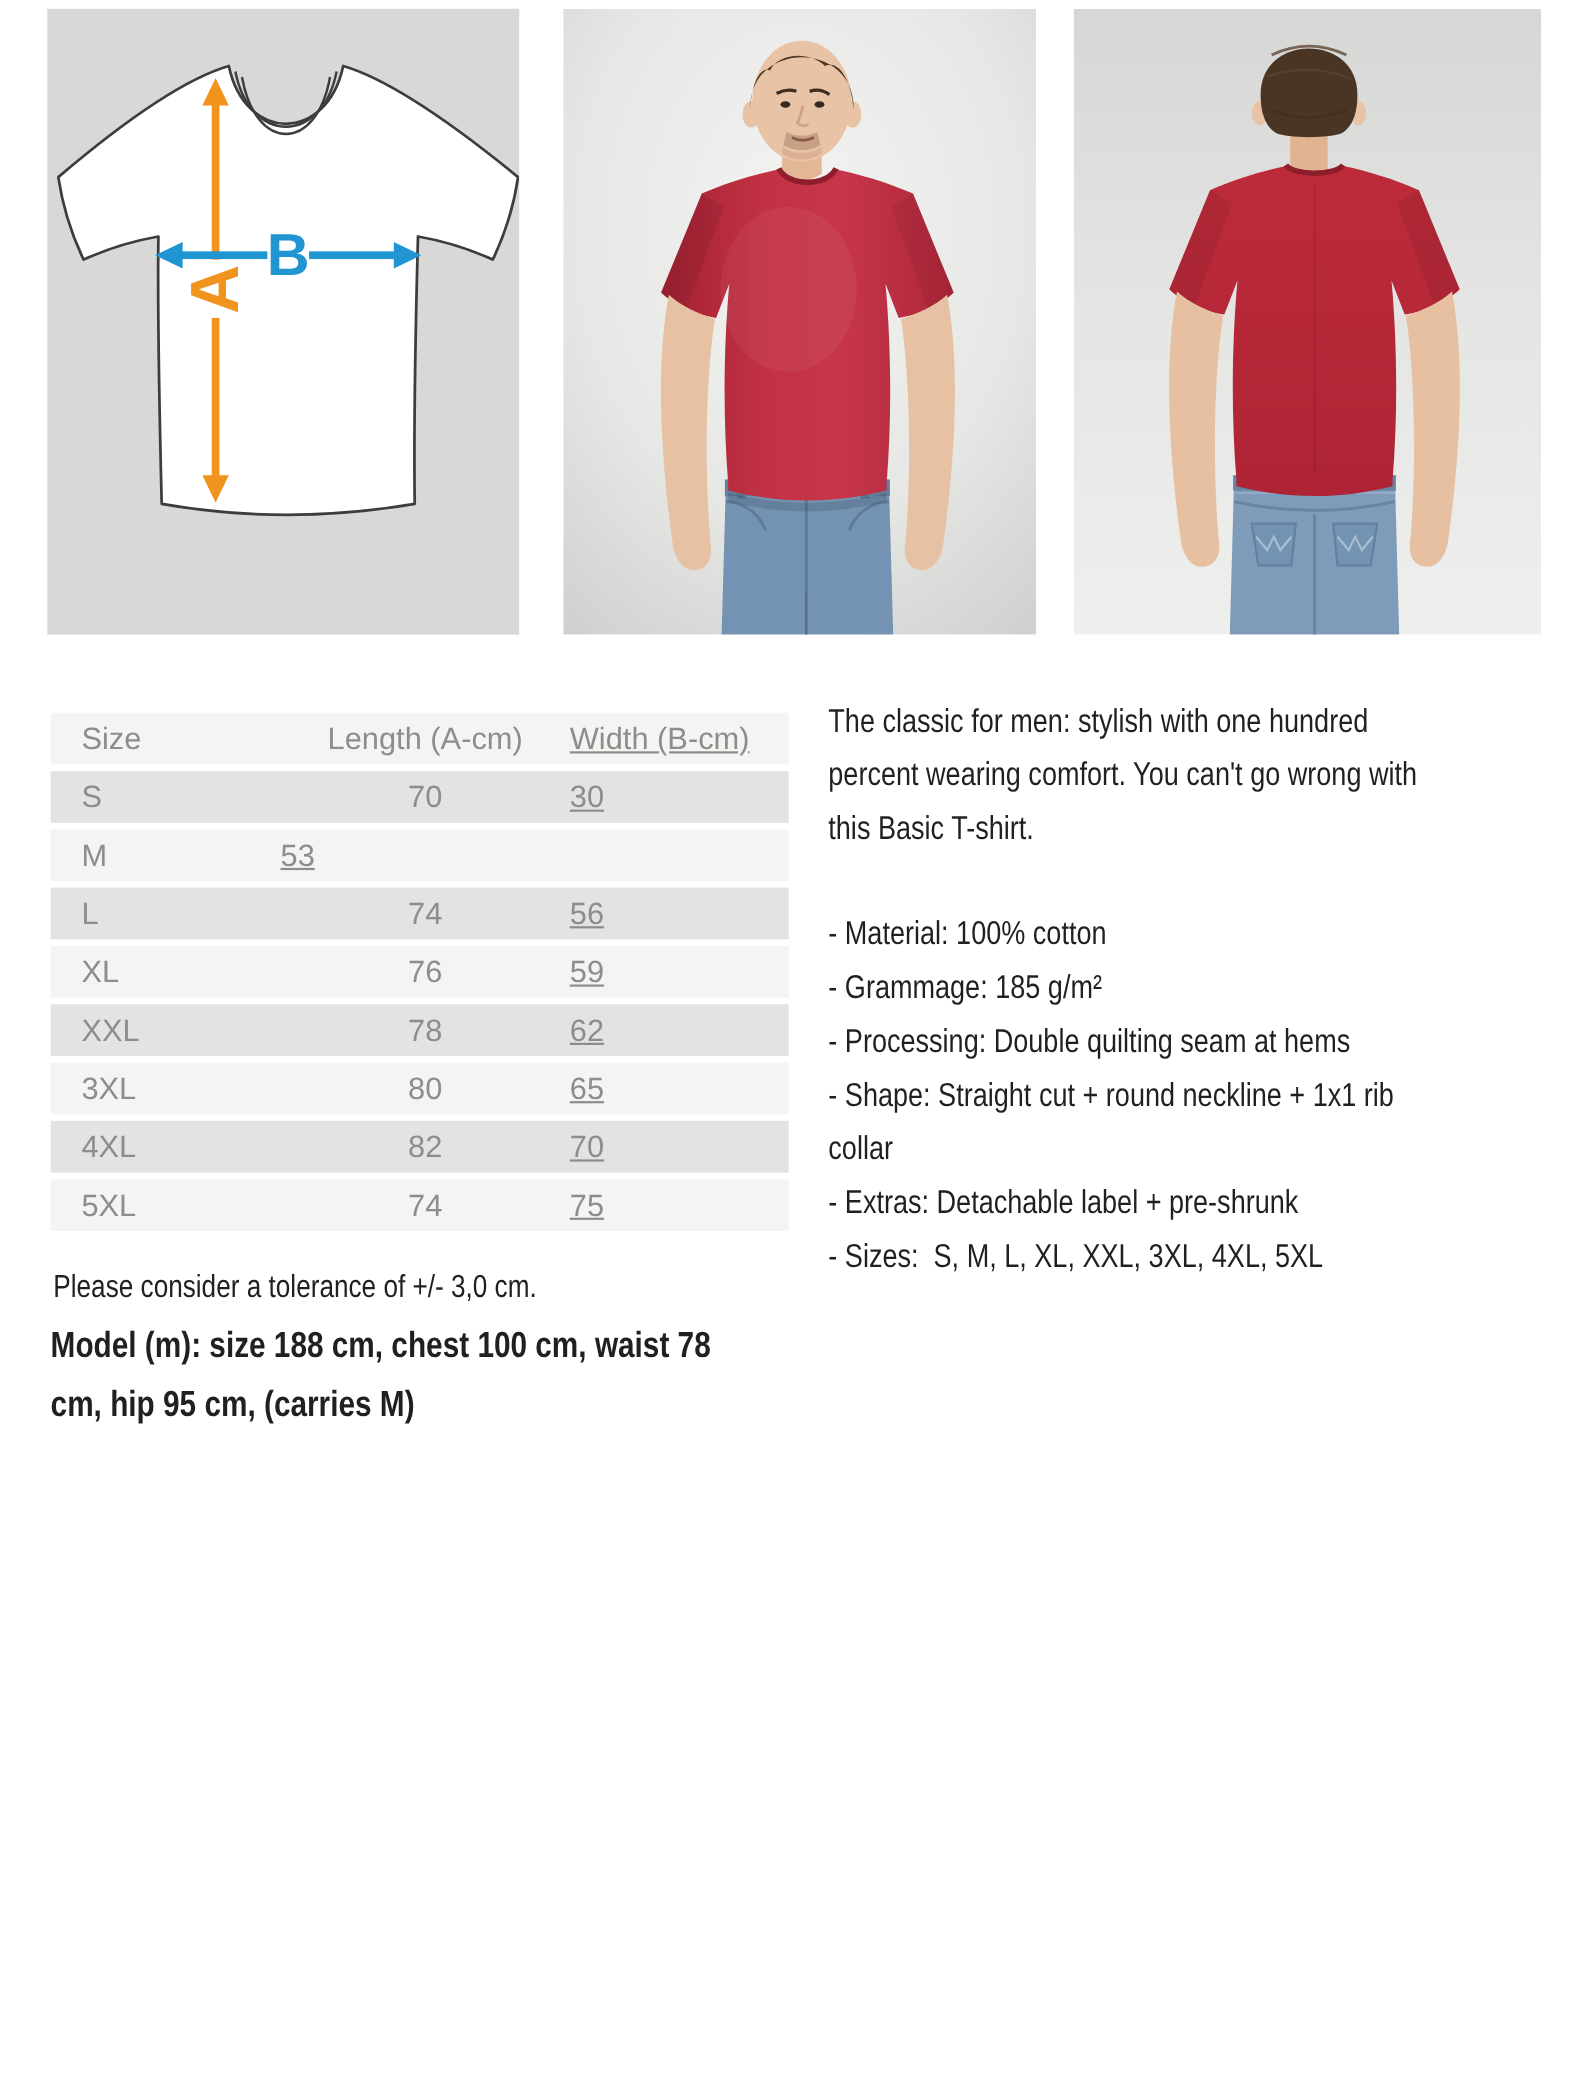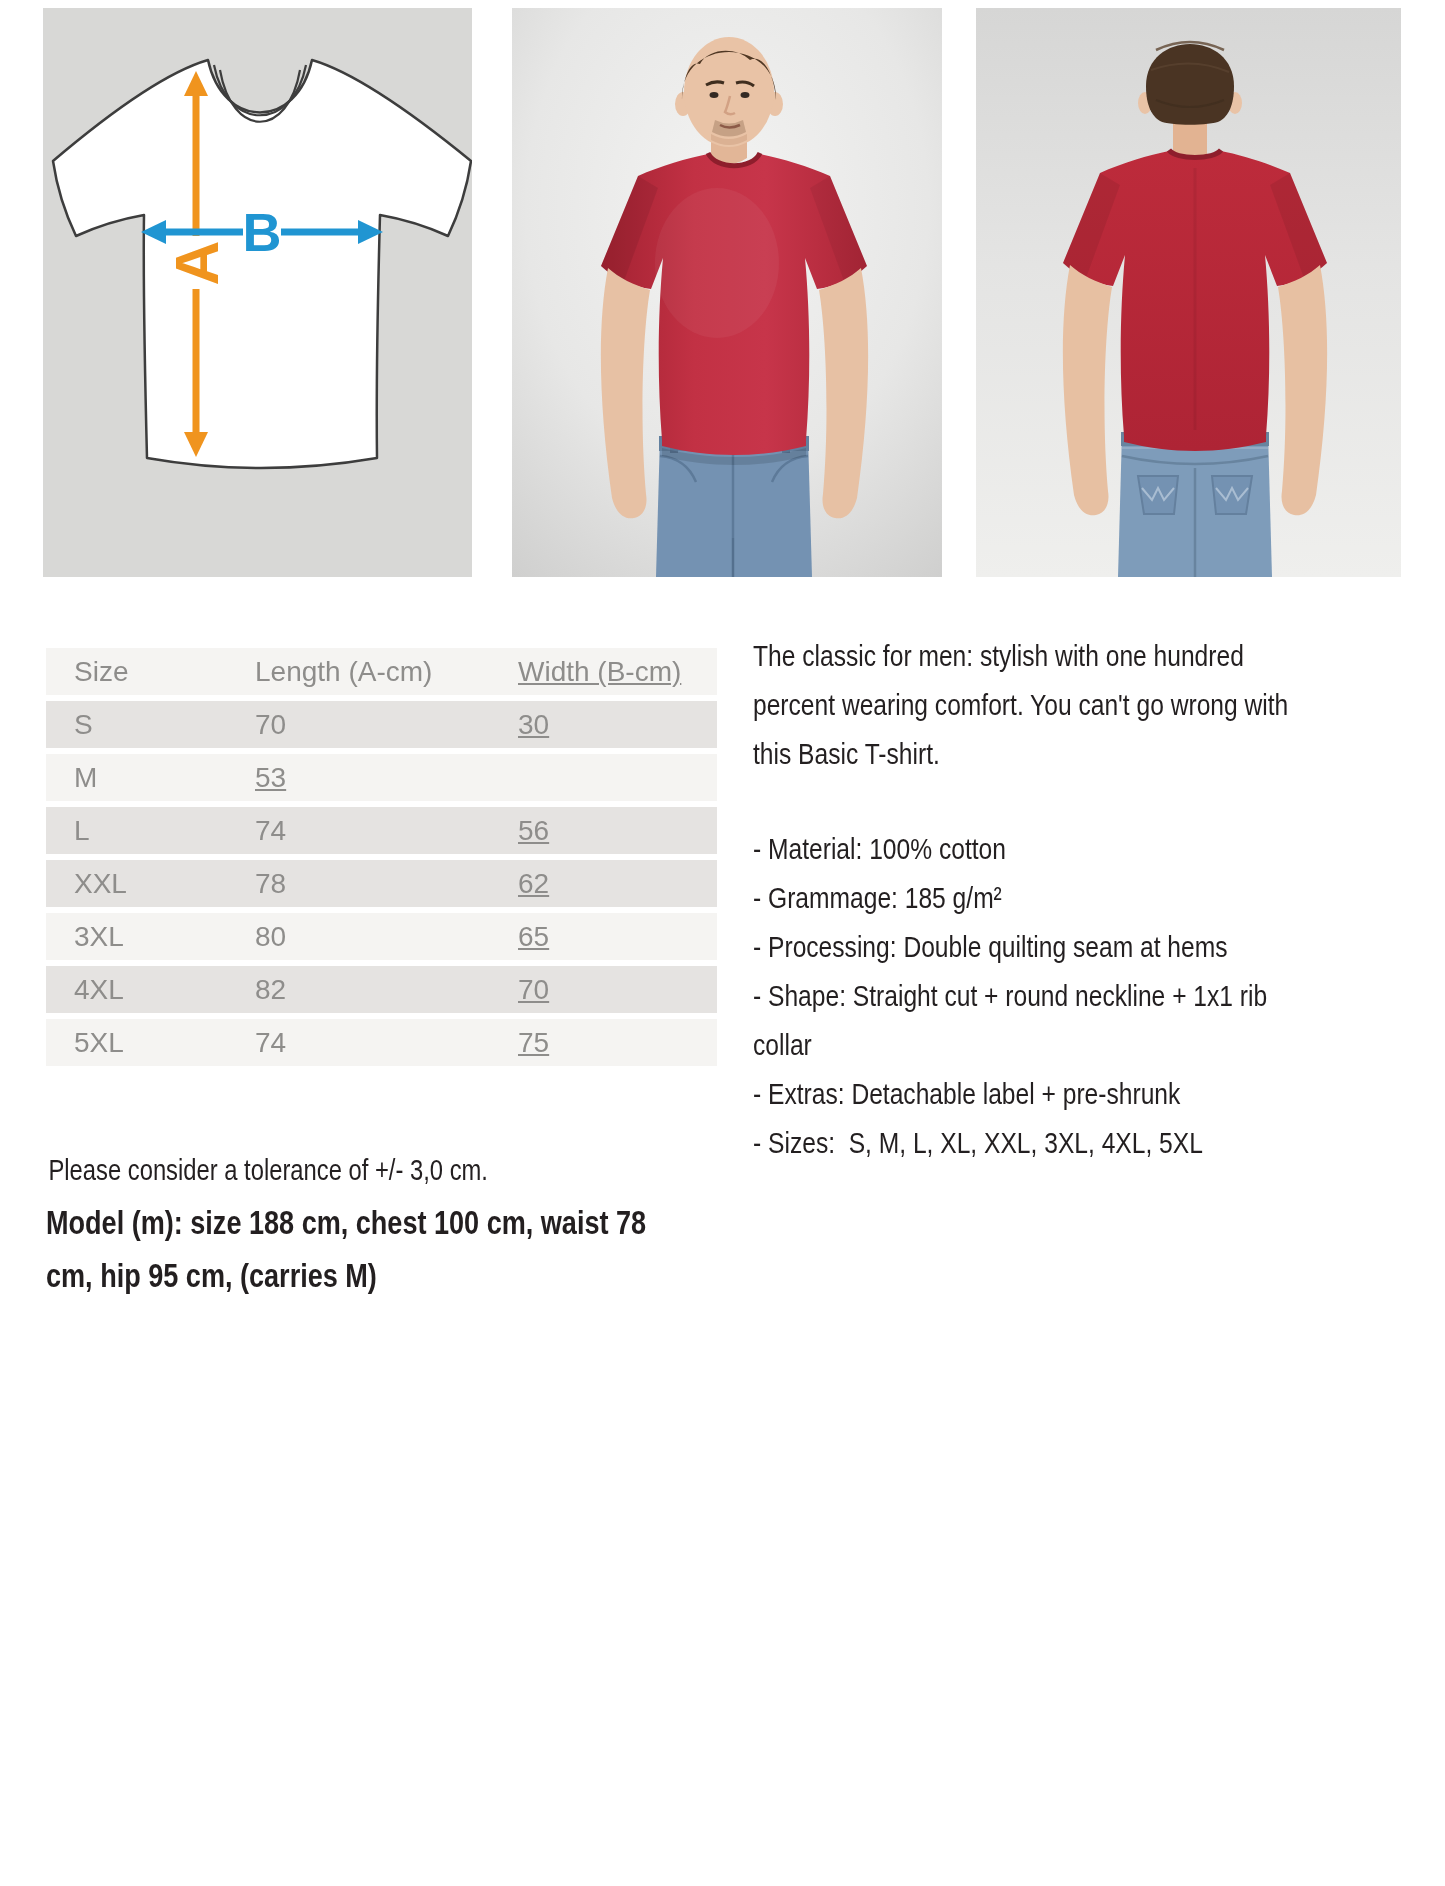--- a/index.html
+++ b/index.html
@@ -19,21 +19,21 @@
   .arrow-b-fill{fill:var(--accent-blue,#2095d2);}
   .arrow-label{font-family:"Liberation Sans","DejaVu Sans",sans-serif;font-weight:bold;}
   .label-a{fill:var(--accent-orange,#f0941e);font-size:62px;}
   .label-b{fill:var(--accent-blue,#2095d2);font-size:54px;}
 
   
   .size-table{position:absolute;left:46px;top:648px;width:671px;
               font-size:28px;color:var(--table-text,#8e8d8b);}
   .trow{display:flex;height:47px;line-height:47px;margin-bottom:6px;}
   .trow .c1{width:209px;padding-left:28px;box-sizing:border-box;}
-  .trow .c2{width:263px;}
+  .trow .c2{width:263px;text-align:center;}
   .trow .c3{flex:1;text-decoration:underline;}
   .row-light{background:var(--table-row-light,#f5f4f2);}
   .row-dark{background:var(--table-row-dark,#e5e3e1);}
 
   
   .desc{position:absolute;left:753px;top:631px;width:700px;
         color:var(--body-text,#231f20);font-size:30px;line-height:49px;
         transform:scaleX(.82);transform-origin:0 0;}
   .desc-intro{white-space:pre-line;}
   .desc-bullets{margin-top:46px;}
@@ -223,20 +223,25 @@
     </div>
     <div class="trow row-light">
       <div class="c1">M</div>
       <div class="c3">53</div>
     </div>
     <div class="trow row-dark">
       <div class="c1">L</div>
       <div class="c2">74</div>
       <div class="c3">56</div>
     </div>
+    <div class="trow row-light">
+      <div class="c1">XL</div>
+      <div class="c2">76</div>
+      <div class="c3">59</div>
+    </div>
     <div class="trow row-dark">
       <div class="c1">XXL</div>
       <div class="c2">78</div>
       <div class="c3">62</div>
     </div>
     <div class="trow row-light">
       <div class="c1">3XL</div>
       <div class="c2">80</div>
       <div class="c3">65</div>
     </div>

